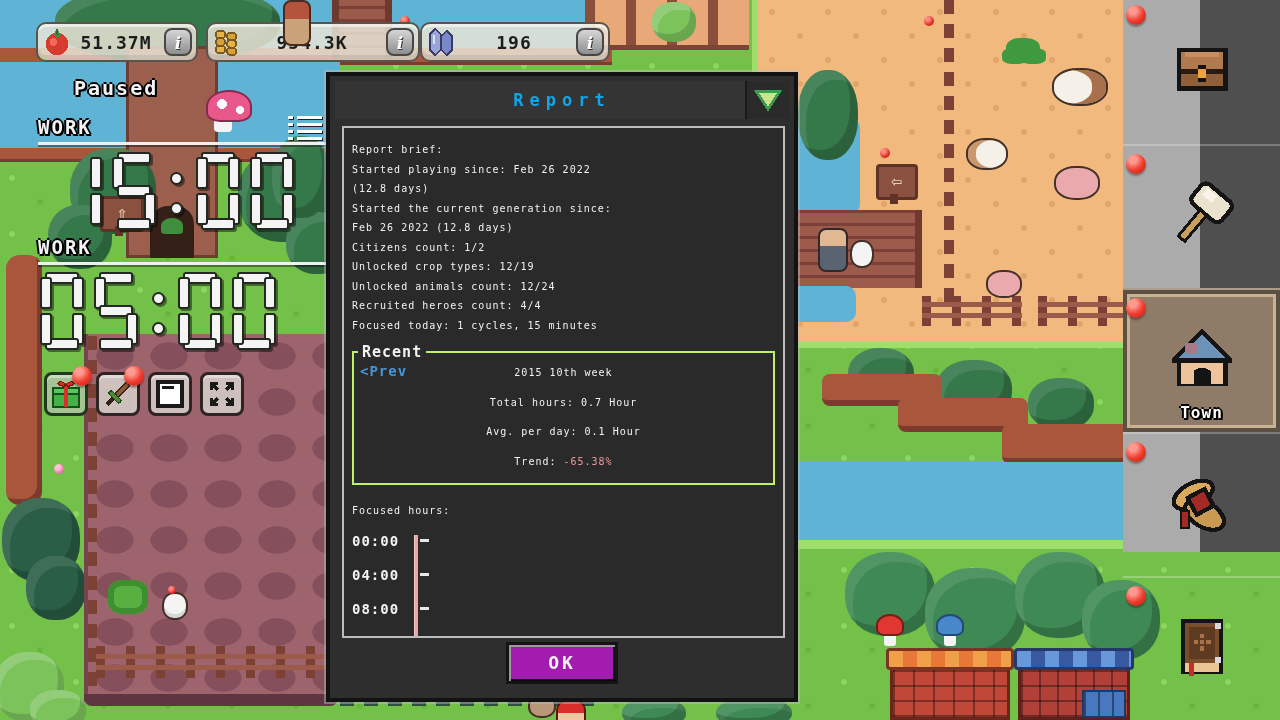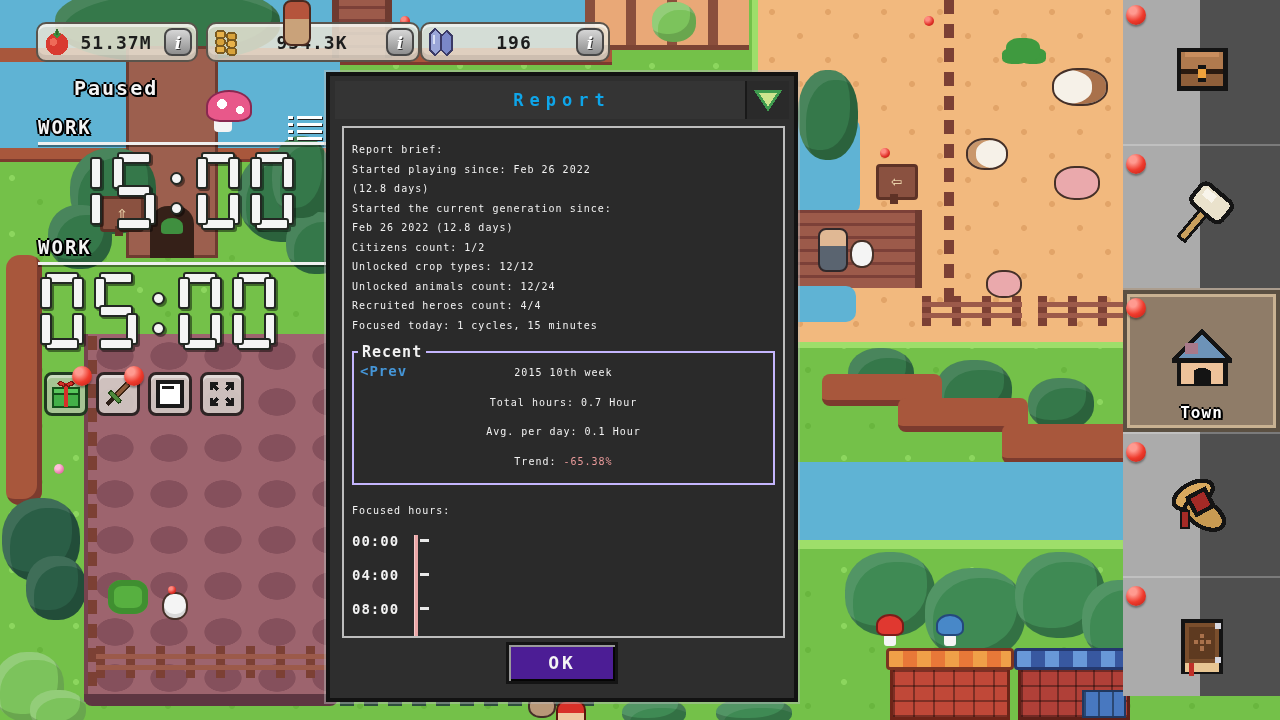--- a/index.html
+++ b/index.html
@@ -44,34 +44,34 @@
   .qbtn{position:absolute;width:44px;height:44px;border-radius:8px;background:rgba(214,206,202,.88);border:3px solid #2e2424;box-sizing:border-box;box-shadow:inset 0 3px 0 rgba(255,255,255,.4);}
   .notif{position:absolute;width:20px;height:20px;border-radius:50%;background:radial-gradient(circle at 35% 28%,#ff9a90 0 18%,#ef3b2d 55%,#b91c12);box-shadow:0 2px 2px rgba(0,0,0,.35);}
   .taskrow{height:3px;margin:4px 0;background:linear-gradient(90deg,#fff 0 5px,transparent 5px 9px,#fff 9px 100%);filter:drop-shadow(1px 1px 0 #222);}
   
   .dialog{position:absolute;left:326px;top:72px;width:472px;height:630px;background:#2e2e2e;border:4px solid #121212;outline:2px solid rgba(190,190,190,.45);box-sizing:border-box;}
   .dlg-header{position:absolute;left:5px;top:5px;right:5px;height:38px;background:#343434;}
   .dlg-title{width:100%;text-align:center;line-height:38px;color:#0ea5e9;font-size:17px;font-weight:bold;letter-spacing:6px;}
   .dlg-collapse{position:absolute;right:0;top:0;width:42px;height:38px;background:#2a2a2a;border-left:2px solid #191919;display:flex;align-items:center;justify-content:center;cursor:pointer;}
   .dlg-body{position:absolute;left:12px;top:50px;width:443px;height:512px;background:#2a2a2a;border:2px solid #bdbdbd;box-sizing:border-box;padding:12px 8px 0 8px;overflow:hidden;}
   .dtext{color:#f2f2f2;font-size:10px;line-height:19.5px;font-weight:normal;letter-spacing:1px;white-space:pre;}
-  fieldset.recent{border:2px solid #c4b5fd;margin:8px 0 16px 0;padding:2px 4px 12px 4px;position:relative;}
+  fieldset.recent{border:2px solid #bef264;margin:8px 0 16px 0;padding:2px 4px 12px 4px;position:relative;}
   fieldset.recent legend{font-size:15px;font-weight:bold;color:#f2f2f2;letter-spacing:1px;padding:0 4px;}
   .prev-link{position:absolute;left:6px;top:2px;color:#4596d8;font-size:14px;font-weight:bold;letter-spacing:1px;cursor:pointer;text-align:center;}
   .rc-center{text-align:center;}
   .rc-row{margin-top:10px;}
   .neg{color:#ea9a9a;}
   .chart{position:relative;height:132px;margin-top:10px;}
   .chart-row{display:flex;align-items:center;height:20px;margin-bottom:14px;}
   .chart-ylabel{width:58px;color:#f2f2f2;font-size:14px;font-weight:bold;letter-spacing:1px;}
   .chart-tick{width:9px;height:3px;background:#e8e8e8;margin-left:10px;}
   .chart-axis{position:absolute;left:62px;top:4px;width:4px;height:150px;background:#eaa6a6;box-shadow:inset 1px 0 0 #f6caca;}
-  .okbtn{position:absolute;left:50%;transform:translateX(-50%);bottom:14px;width:112px;height:42px;background:#4c1d95;border:3px solid #141414;box-shadow:inset 2px 2px 0 #9a9a9a,inset -2px -2px 0 #050505;color:#f4f4f4;font-size:18px;font-weight:bold;letter-spacing:3px;text-align:center;line-height:36px;box-sizing:border-box;cursor:pointer;}
+  .okbtn{position:absolute;left:50%;transform:translateX(-50%);bottom:14px;width:112px;height:42px;background:#a21caf;border:3px solid #141414;box-shadow:inset 2px 2px 0 #9a9a9a,inset -2px -2px 0 #050505;color:#f4f4f4;font-size:18px;font-weight:bold;letter-spacing:3px;text-align:center;line-height:36px;box-sizing:border-box;cursor:pointer;}
   
-  .sidebar{position:absolute;right:0;top:0;width:157px;height:696px;background:linear-gradient(90deg,#ababab 0 77px,#4f4f4f 77px);}
+  .sidebar{position:absolute;right:0;top:0;width:157px;height:552px;background:linear-gradient(90deg,#ababab 0 77px,#4f4f4f 77px);}
   .tile{position:relative;width:157px;height:144px;border-top:2px solid rgba(255,255,255,.25);box-sizing:border-box;cursor:pointer;}
   .tile:first-child{border-top:none;}
   .tile svg{position:absolute;left:50%;top:50%;transform:translate(-50%,-54%);}
   .tile.selected{background:#8f7c68;box-shadow:inset 0 0 0 4px rgba(0,0,0,.55),inset 0 0 0 7px #c9b292;}
   .tile-label{position:absolute;left:0;right:0;bottom:10px;text-align:center;color:#fff;font-size:16px;font-weight:bold;letter-spacing:1px;text-shadow:2px 0 #000,-2px 0 #000,0 2px #000,0 -2px #000,2px 2px #000;}
   svg{shape-rendering:crispEdges;}
 </style>
 </head>
 <body>
 
@@ -412,21 +412,21 @@
           </svg>
       </div>
     </div>
     <div class="dlg-body">
       <div class="dtext">Report brief:</div>
       <div class="dtext">Started playing since: Feb 26 2022</div>
       <div class="dtext">(12.8 days)</div>
       <div class="dtext">Started the current generation since:</div>
       <div class="dtext">Feb 26 2022 (12.8 days)</div>
       <div class="dtext">Citizens count: 1/2</div>
-      <div class="dtext">Unlocked crop types: 12/12</div>
+      <div class="dtext">Unlocked crop types: 12/19</div>
       <div class="dtext">Unlocked animals count: 12/24</div>
       <div class="dtext">Recruited heroes count: 4/4</div>
       <div class="dtext">Focused today: 1 cycles, 15 minutes</div>
 
       <fieldset class="recent">
         <legend>Recent</legend>
         <div class="prev-link">&lt;Prev</div>
         <div class="dtext rc-center">2015 10th week</div>
         <div class="dtext rc-center rc-row"><span>Total hours:</span> <span>0.7 Hour</span></div>
         <div class="dtext rc-center rc-row"><span>Avg. per day:</span> <span>0.1 Hour</span></div>

